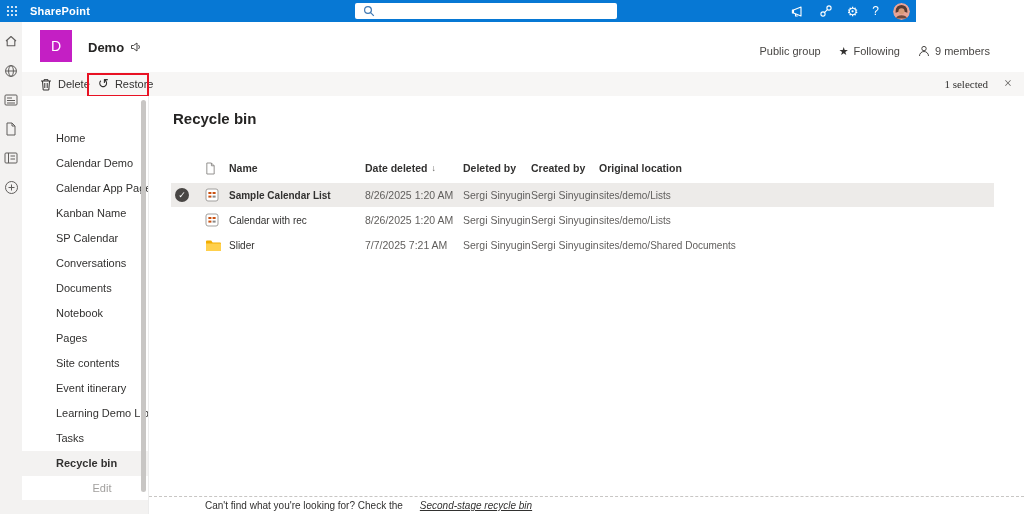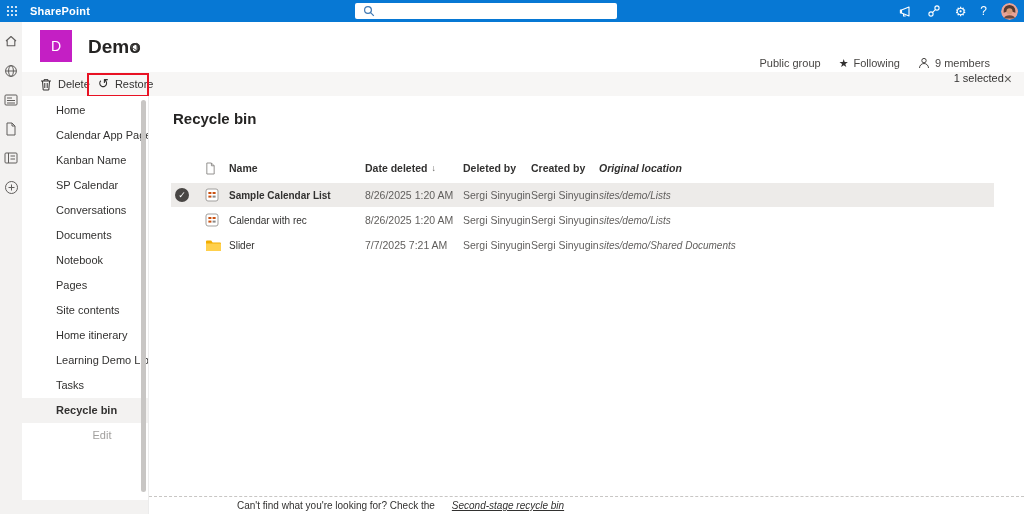--- a/index.html
+++ b/index.html
@@ -1,94 +1,94 @@
 <!DOCTYPE html>
 <html><head>
 <meta charset="utf-8">
 <style>
   html,body{margin:0;padding:0;}
   body{width:1024px;height:514px;position:relative;overflow:hidden;background:#fff;
        font-family:"Liberation Sans","DejaVu Sans",sans-serif;color:#323130;}
   svg{display:block;}
 
   
-  .topbar{position:absolute;left:0;top:0;width:1024px;height:22px;background:#0778d4;
+  .topbar{position:absolute;left:0;top:0;width:916px;height:22px;background:#0778d4;
           display:flex;align-items:center;}
   .waffle{width:24px;height:22px;display:flex;align-items:center;justify-content:center;cursor:pointer;}
   .product{color:#fff;font-size:11px;font-weight:700;margin-left:6px;letter-spacing:.2px;}
   .searchbox{position:absolute;left:355px;top:3px;width:262px;height:16px;background:#fff;
              border-radius:2px;display:flex;align-items:center;padding-left:8px;box-sizing:border-box;}
   .topbar-right{position:absolute;right:6px;top:0;height:22px;display:flex;align-items:center;gap:14px;}
   .tb-icon{color:#fff;font-size:13px;line-height:1;display:flex;align-items:center;justify-content:center;cursor:pointer;}
   .help-glyph{font-size:12px;font-weight:400;}
   .avatar{width:17px;height:17px;border-radius:50%;overflow:hidden;cursor:pointer;}
 
   
   .rail{position:absolute;left:0;top:22px;width:22px;height:492px;background:#f3f2f1;
         display:flex;flex-direction:column;align-items:center;padding-top:12px;gap:16px;box-sizing:border-box;}
   .rail-icon{display:flex;align-items:center;justify-content:center;cursor:pointer;}
 
   
   .site-header{position:absolute;left:22px;top:22px;width:1002px;height:50px;background:#fff;}
   .site-logo{position:absolute;left:18px;top:8px;width:32px;height:32px;background:#c41fc4;
              display:flex;align-items:center;justify-content:center;color:#fff;font-size:14px;font-weight:400;cursor:pointer;}
   .site-title{position:absolute;left:66px;top:0;height:50px;display:flex;align-items:center;
-              font-size:19px;font-weight:700;color:#252423;cursor:pointer;}
+              font-size:13px;font-weight:700;color:#252423;cursor:pointer;}
   .site-sound{position:absolute;left:108px;top:19px;cursor:pointer;}
-  .site-right{position:absolute;right:34px;top:16px;height:50px;display:flex;align-items:center;gap:18px;
+  .site-right{position:absolute;right:34px;top:4px;height:50px;display:flex;align-items:center;gap:18px;
               font-size:11px;color:#484644;}
   .hdr-chip{display:flex;align-items:center;gap:5px;cursor:pointer;}
   .star{font-size:11px;color:#323130;line-height:1;}
 
   
   .command-bar{position:absolute;left:22px;top:72px;width:1002px;height:24px;background:#f7f6f5;}
   .cmd-btn{position:absolute;top:0;height:24px;display:flex;align-items:center;gap:6px;
            font-size:11px;color:#323130;cursor:pointer;}
   .cmd-delete{left:18px;}
   .cmd-restore{left:76px;}
   .undo-glyph{font-size:13px;line-height:1;color:#323130;transform:translateY(-1px);}
   .annotation-box{position:absolute;left:65px;top:1px;width:58px;height:20px;
                   border:2px solid #e81123;pointer-events:none;}
-  .cmd-right{position:absolute;right:12px;top:0;height:24px;display:flex;}
+  .cmd-right{position:absolute;right:12px;top:0;height:24px;display:flex;align-items:center;gap:16px;font-family:Liberation Serif, serif;}
   .sel-count{font-size:11px;color:#323130;}
   .close-x{font-size:14px;color:#605e5c;line-height:1;cursor:pointer;}
 
   
   .sidenav{position:absolute;left:22px;top:96px;width:126px;height:404px;background:#fff;}
   .nav-item{height:25px;line-height:25px;padding-left:34px;font-size:11px;color:#323130;cursor:pointer;
             white-space:nowrap;overflow:hidden;}
   .nav-item.selected{background:#f3f2f1;font-weight:700;}
   .nav-item.dimmed{color:#a19f9d;text-align:center;}
-  .nav-list{padding-top:2px;}
+  .nav-list{padding-top:2px;margin-top:28px;}
   .nav-scrollbar{position:absolute;right:2px;top:4px;width:5px;height:392px;background:#c8c6c4;border-radius:3px;cursor:pointer;}
   .nav-bottom{position:absolute;left:22px;top:500px;width:126px;height:14px;background:#f3f2f1;}
 
   
   .content{position:absolute;left:148px;top:96px;width:876px;height:418px;background:#fff;
            border-left:1px solid #ececec;box-sizing:border-box;}
   .page-title{position:absolute;left:24px;top:14px;font-size:15px;font-weight:700;color:#252423;}
 
   .thead{position:absolute;left:22px;top:62px;right:30px;height:20px;
          font-size:10.5px;font-weight:700;color:#323130;}
   .cell{position:absolute;top:0;height:100%;display:flex;align-items:center;white-space:nowrap;}
   .c-icon{left:34px;} .c-name{left:58px;} .c-date{left:194px;} .c-delby{left:292px;}
-  .c-creby{left:360px;} .c-loc{left:428px;font-style:italic;}
+  .c-creby{left:360px;} .c-loc{left:428px;}
   .sort-arrow{font-size:9px;color:#605e5c;margin-left:4px;}
 
   .row{position:absolute;left:22px;right:30px;height:24px;font-size:10.5px;color:#605e5c;cursor:pointer;}
   .row .c-name{font-size:10px;color:#323130;}
   .row.selected{background:#edebe9;}
   .row.selected .c-name{font-weight:700;}
   .row .c-loc{font-size:10px;}
   .r0{top:87px;} .r1{top:112px;} .r2{top:137px;}
   .check-circle{position:absolute;left:4px;top:5px;width:14px;height:14px;border-radius:50%;
                 background:#484644;color:#fff;font-size:9px;display:flex;align-items:center;justify-content:center;}
 
   .content-footer{position:absolute;left:0;right:0;bottom:0;height:17px;border-top:1px dashed #c8c6c4;
-                  display:flex;align-items:center;padding-left:88px;font-size:10px;color:#323130;background:#fff;}
+                  display:flex;align-items:center;padding-left:56px;font-size:10px;color:#323130;background:#fff;}
   .footer-link{text-decoration:underline;color:#323130;cursor:pointer;margin-left:17px;font-style:italic;}
 </style>
 </head>
 <body>
 
 <div class="topbar">
   <div class="waffle">
     <svg width="12" height="12" viewBox="0 0 12 12" fill="#fff">
       <circle cx="2" cy="2" r="1.1"></circle>
         <circle cx="6" cy="2" r="1.1"></circle>
@@ -229,29 +229,30 @@
   <div class="annotation-box"></div>
   <div class="cmd-right">
     <span class="sel-count">1 selected</span>
     <span class="close-x">×</span>
   </div>
 </div>
 
 <div class="sidenav">
   <div class="nav-list">
     <div class="nav-item">Home</div>
+    <div class="nav-item">Calendar Demo</div>
     <div class="nav-item">Calendar App Page</div>
     <div class="nav-item">Kanban Name</div>
     <div class="nav-item">SP Calendar</div>
     <div class="nav-item">Conversations</div>
     <div class="nav-item">Documents</div>
     <div class="nav-item">Notebook</div>
     <div class="nav-item">Pages</div>
     <div class="nav-item">Site contents</div>
-    <div class="nav-item">Home itinerary</div>
+    <div class="nav-item">Event itinerary</div>
     <div class="nav-item">Learning Demo Library</div>
     <div class="nav-item">Tasks</div>
     <div class="nav-item selected">Recycle bin</div>
     <div class="nav-item dimmed">Edit</div>
   </div>
   <div class="nav-scrollbar"></div>
 </div>
 <div class="nav-bottom"></div>
 
 <div class="content">

